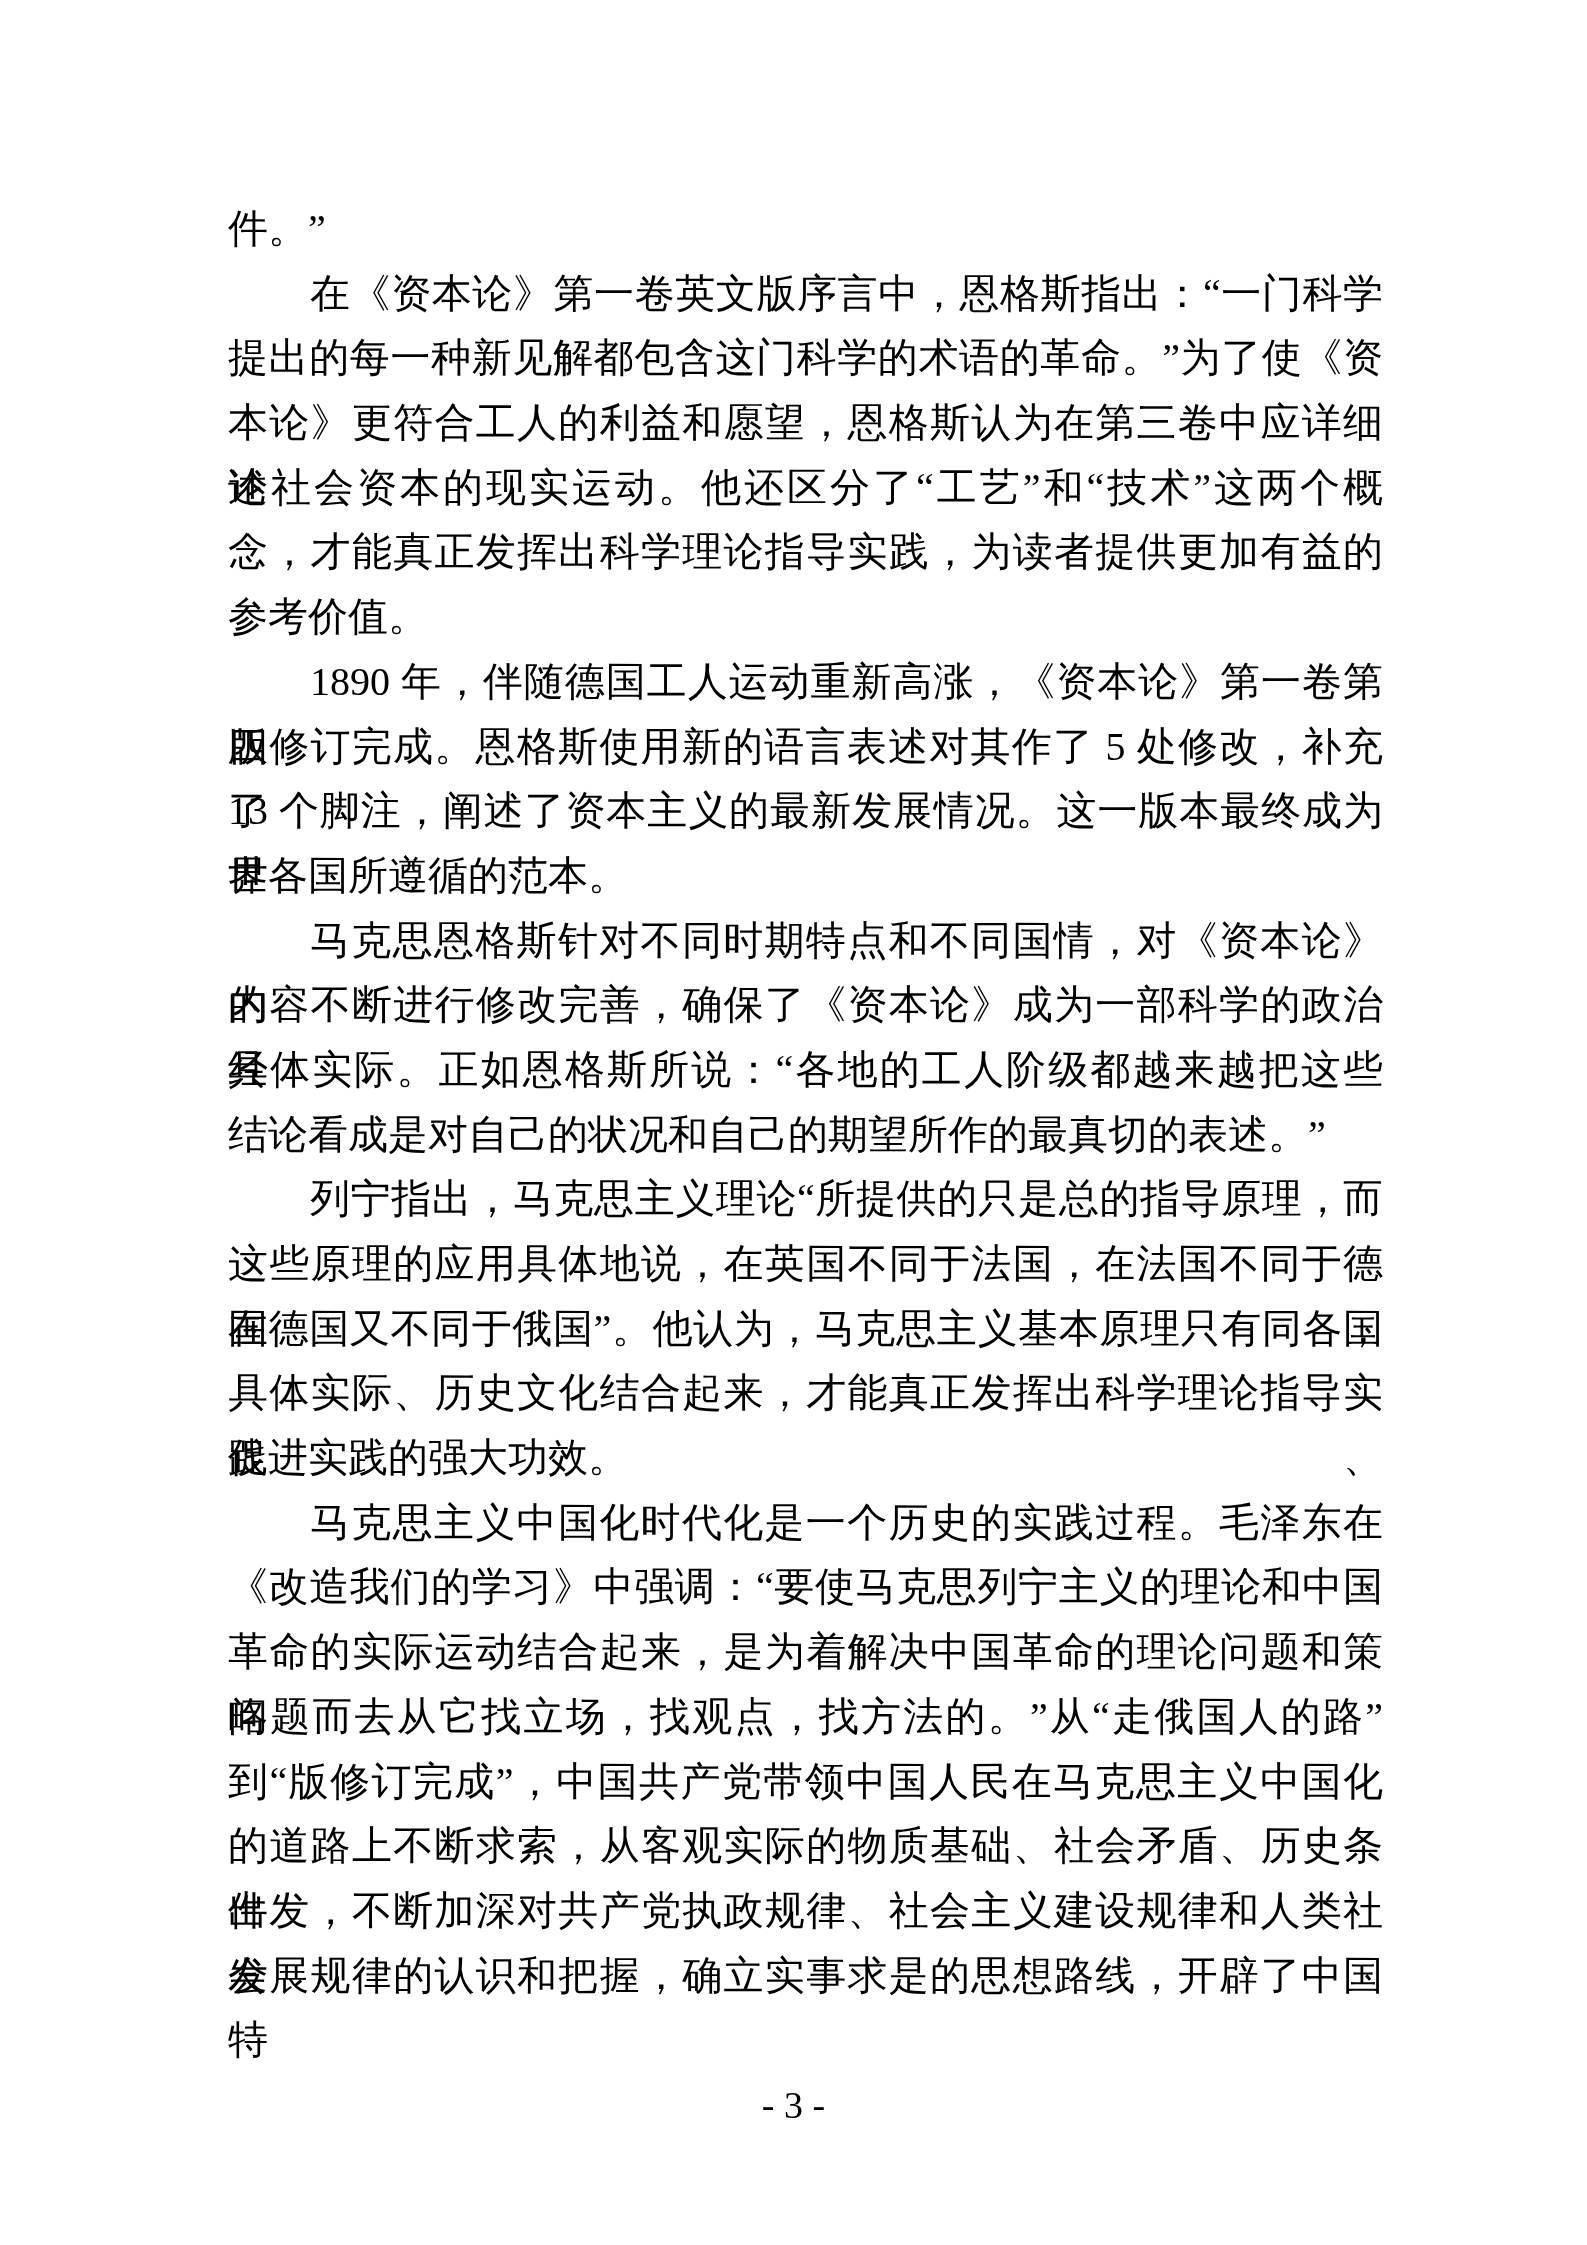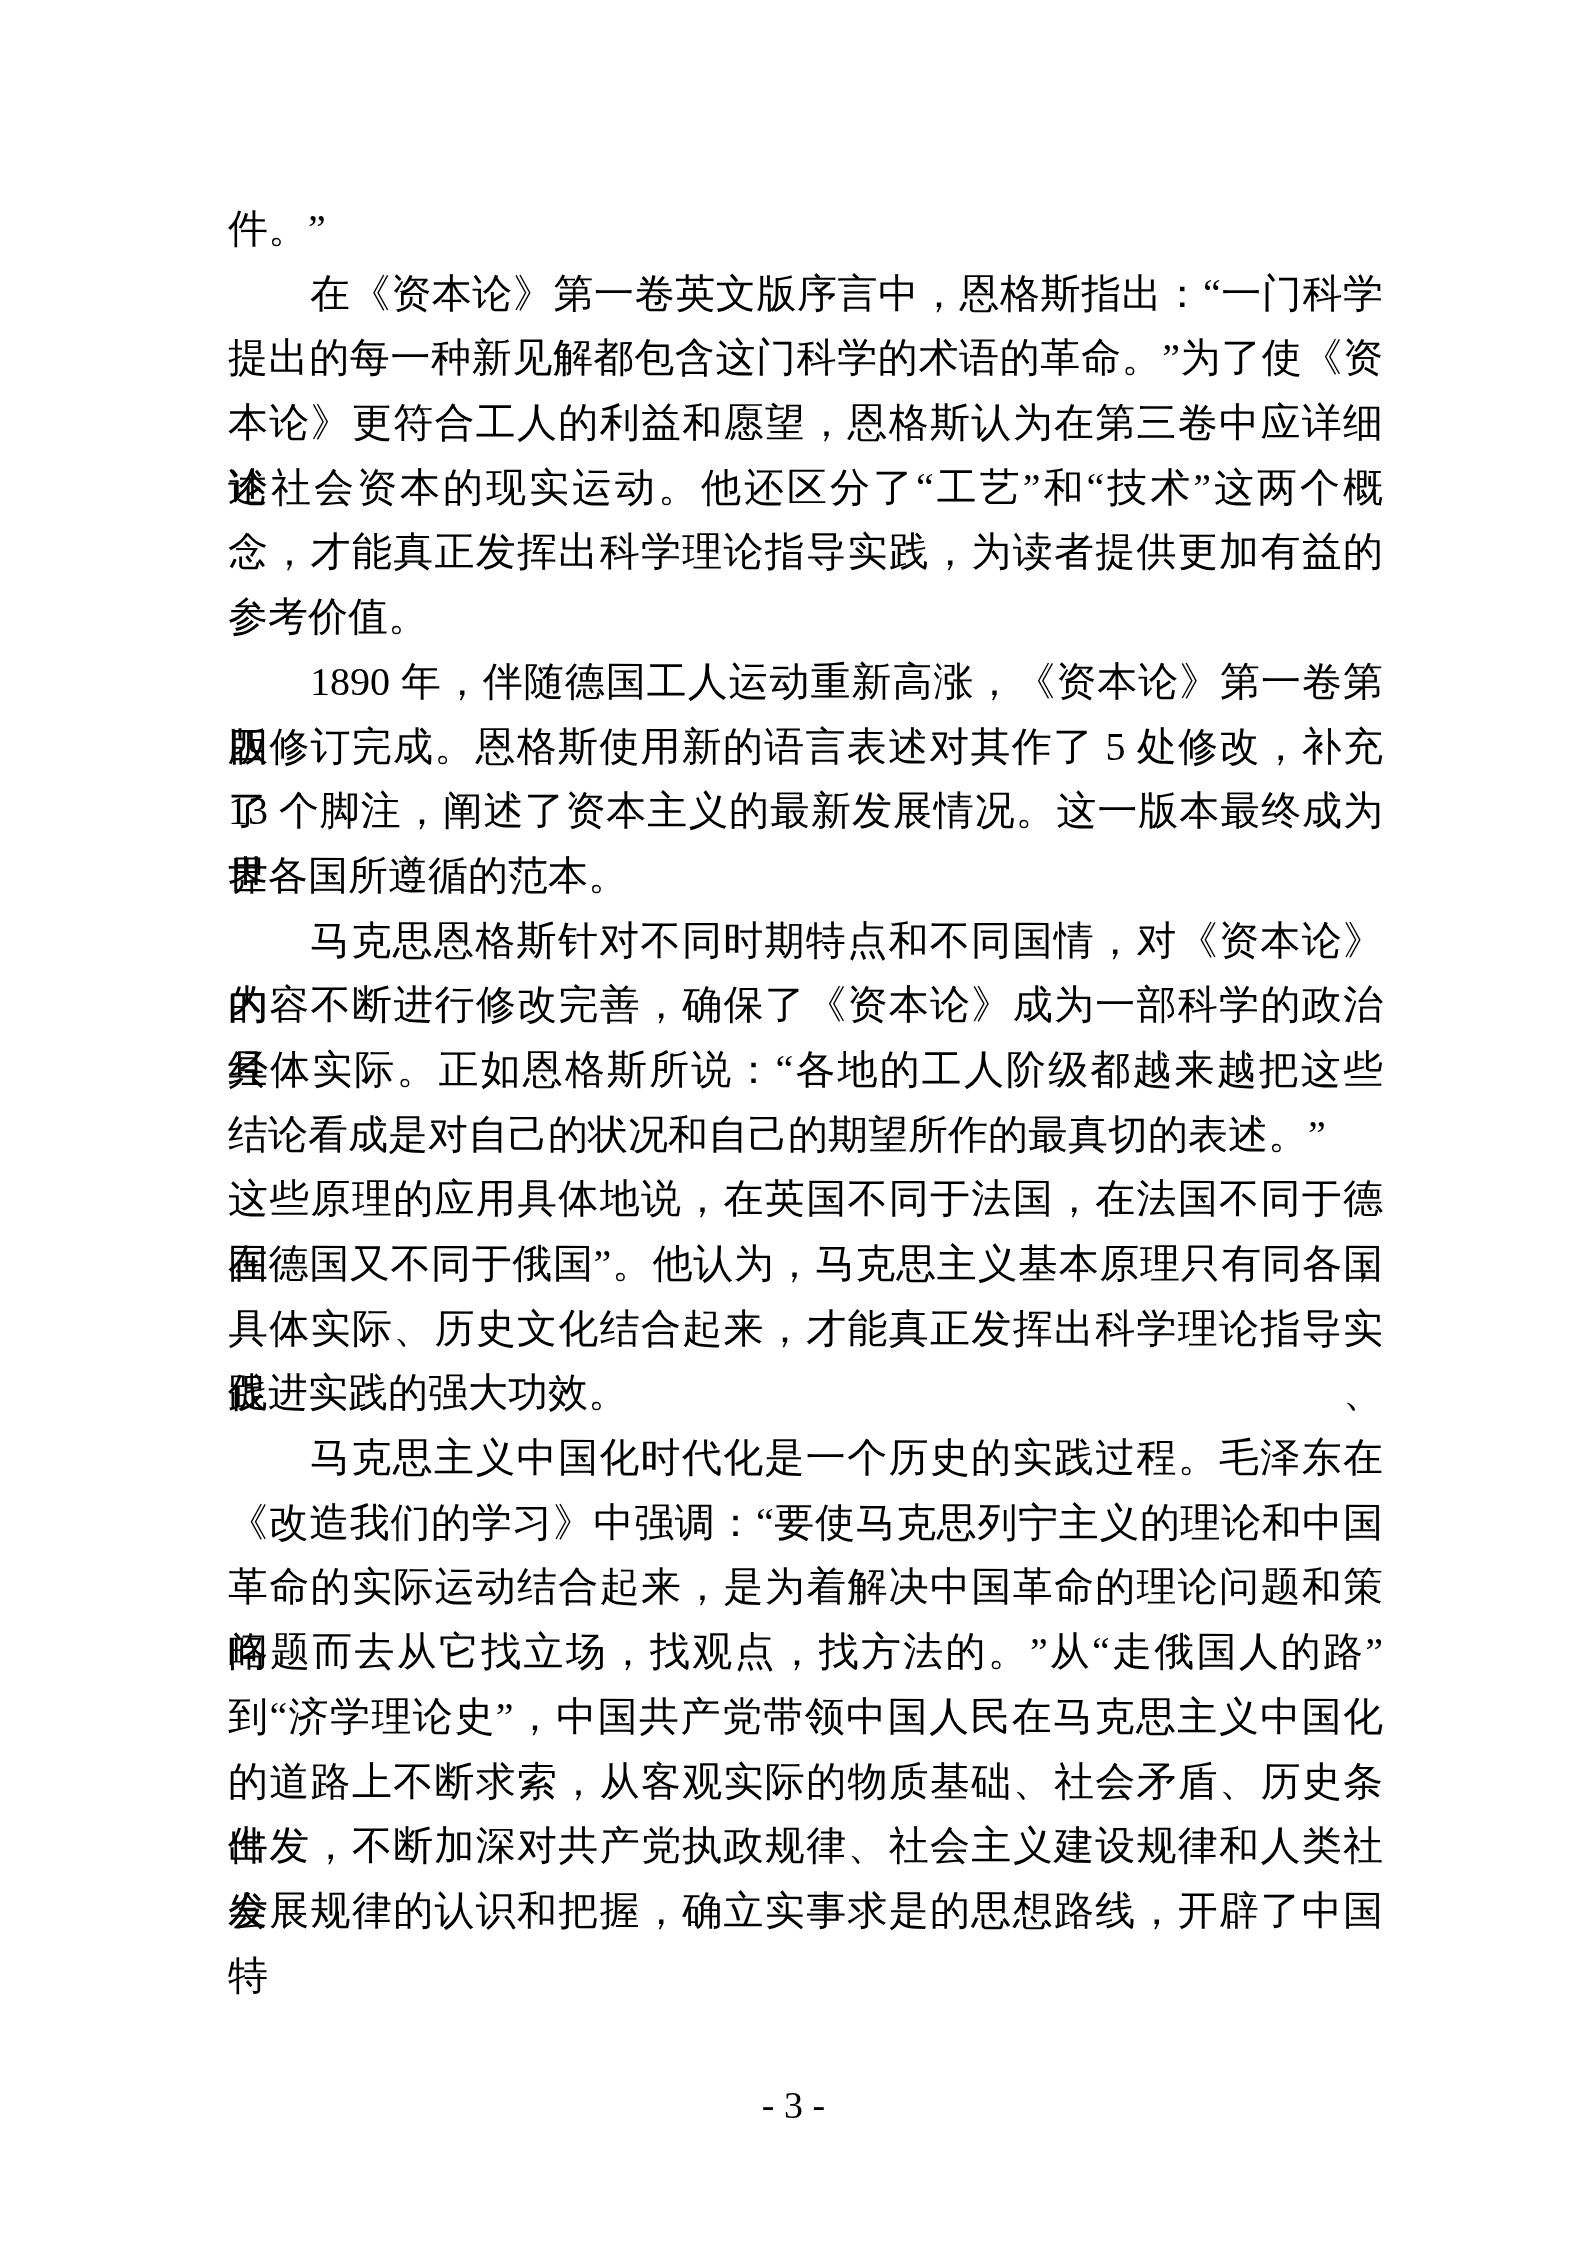--- a/index.html
+++ b/index.html
@@ -61,29 +61,30 @@
     <div class="ln">念，才能真正发挥出科学理论指导实践，为读者提供更加有益的</div>
     <div class="ln end">参考价值。</div>
     <div class="ln ind">1890 年，伴随德国工人运动重新高涨，《资本论》第一卷第四</div>
     <div class="ln">版修订完成。恩格斯使用新的语言表述对其作了 5 处修改，补充了</div>
     <div class="ln">13 个脚注，阐述了资本主义的最新发展情况。这一版本最终成为世</div>
     <div class="ln end">界各国所遵循的范本。</div>
     <div class="ln ind">马克思恩格斯针对不同时期特点和不同国情，对《资本论》的</div>
     <div class="ln">内容不断进行修改完善，确保了《资本论》成为一部科学的政治经</div>
     <div class="ln">具体实际。正如恩格斯所说：“各地的工人阶级都越来越把这些</div>
     <div class="ln end">结论看成是对自己的状况和自己的期望所作的最真切的表述。”</div>
+    <div class="ln ind">列宁指出，马克思主义理论“所提供的只是总的指导原理，而</div>
     <div class="ln">这些原理的应用具体地说，在英国不同于法国，在法国不同于德国，</div>
     <div class="ln">在德国又不同于俄国”。他认为，马克思主义基本原理只有同各国</div>
     <div class="ln">具体实际、历史文化结合起来，才能真正发挥出科学理论指导实践、</div>
     <div class="ln end">促进实践的强大功效。</div>
     <div class="ln ind">马克思主义中国化时代化是一个历史的实践过程。毛泽东在</div>
     <div class="ln">《改造我们的学习》中强调：“要使马克思列宁主义的理论和中国</div>
     <div class="ln">革命的实际运动结合起来，是为着解决中国革命的理论问题和策略</div>
     <div class="ln">问题而去从它找立场，找观点，找方法的。”从“走俄国人的路”</div>
-    <div class="ln">到“济学理论史”，中国共产党带领中国人民在马克思主义中国化</div>
+    <div class="ln">到“版修订完成”，中国共产党带领中国人民在马克思主义中国化</div>
     <div class="ln">的道路上不断求索，从客观实际的物质基础、社会矛盾、历史条件</div>
     <div class="ln">出发，不断加深对共产党执政规律、社会主义建设规律和人类社会</div>
     <div class="ln">发展规律的认识和把握，确立实事求是的思想路线，开辟了中国特</div>
   </div>
 
   <div class="page-footer">
     <span>- 3 -</span>
   </div>
 </div>
 

